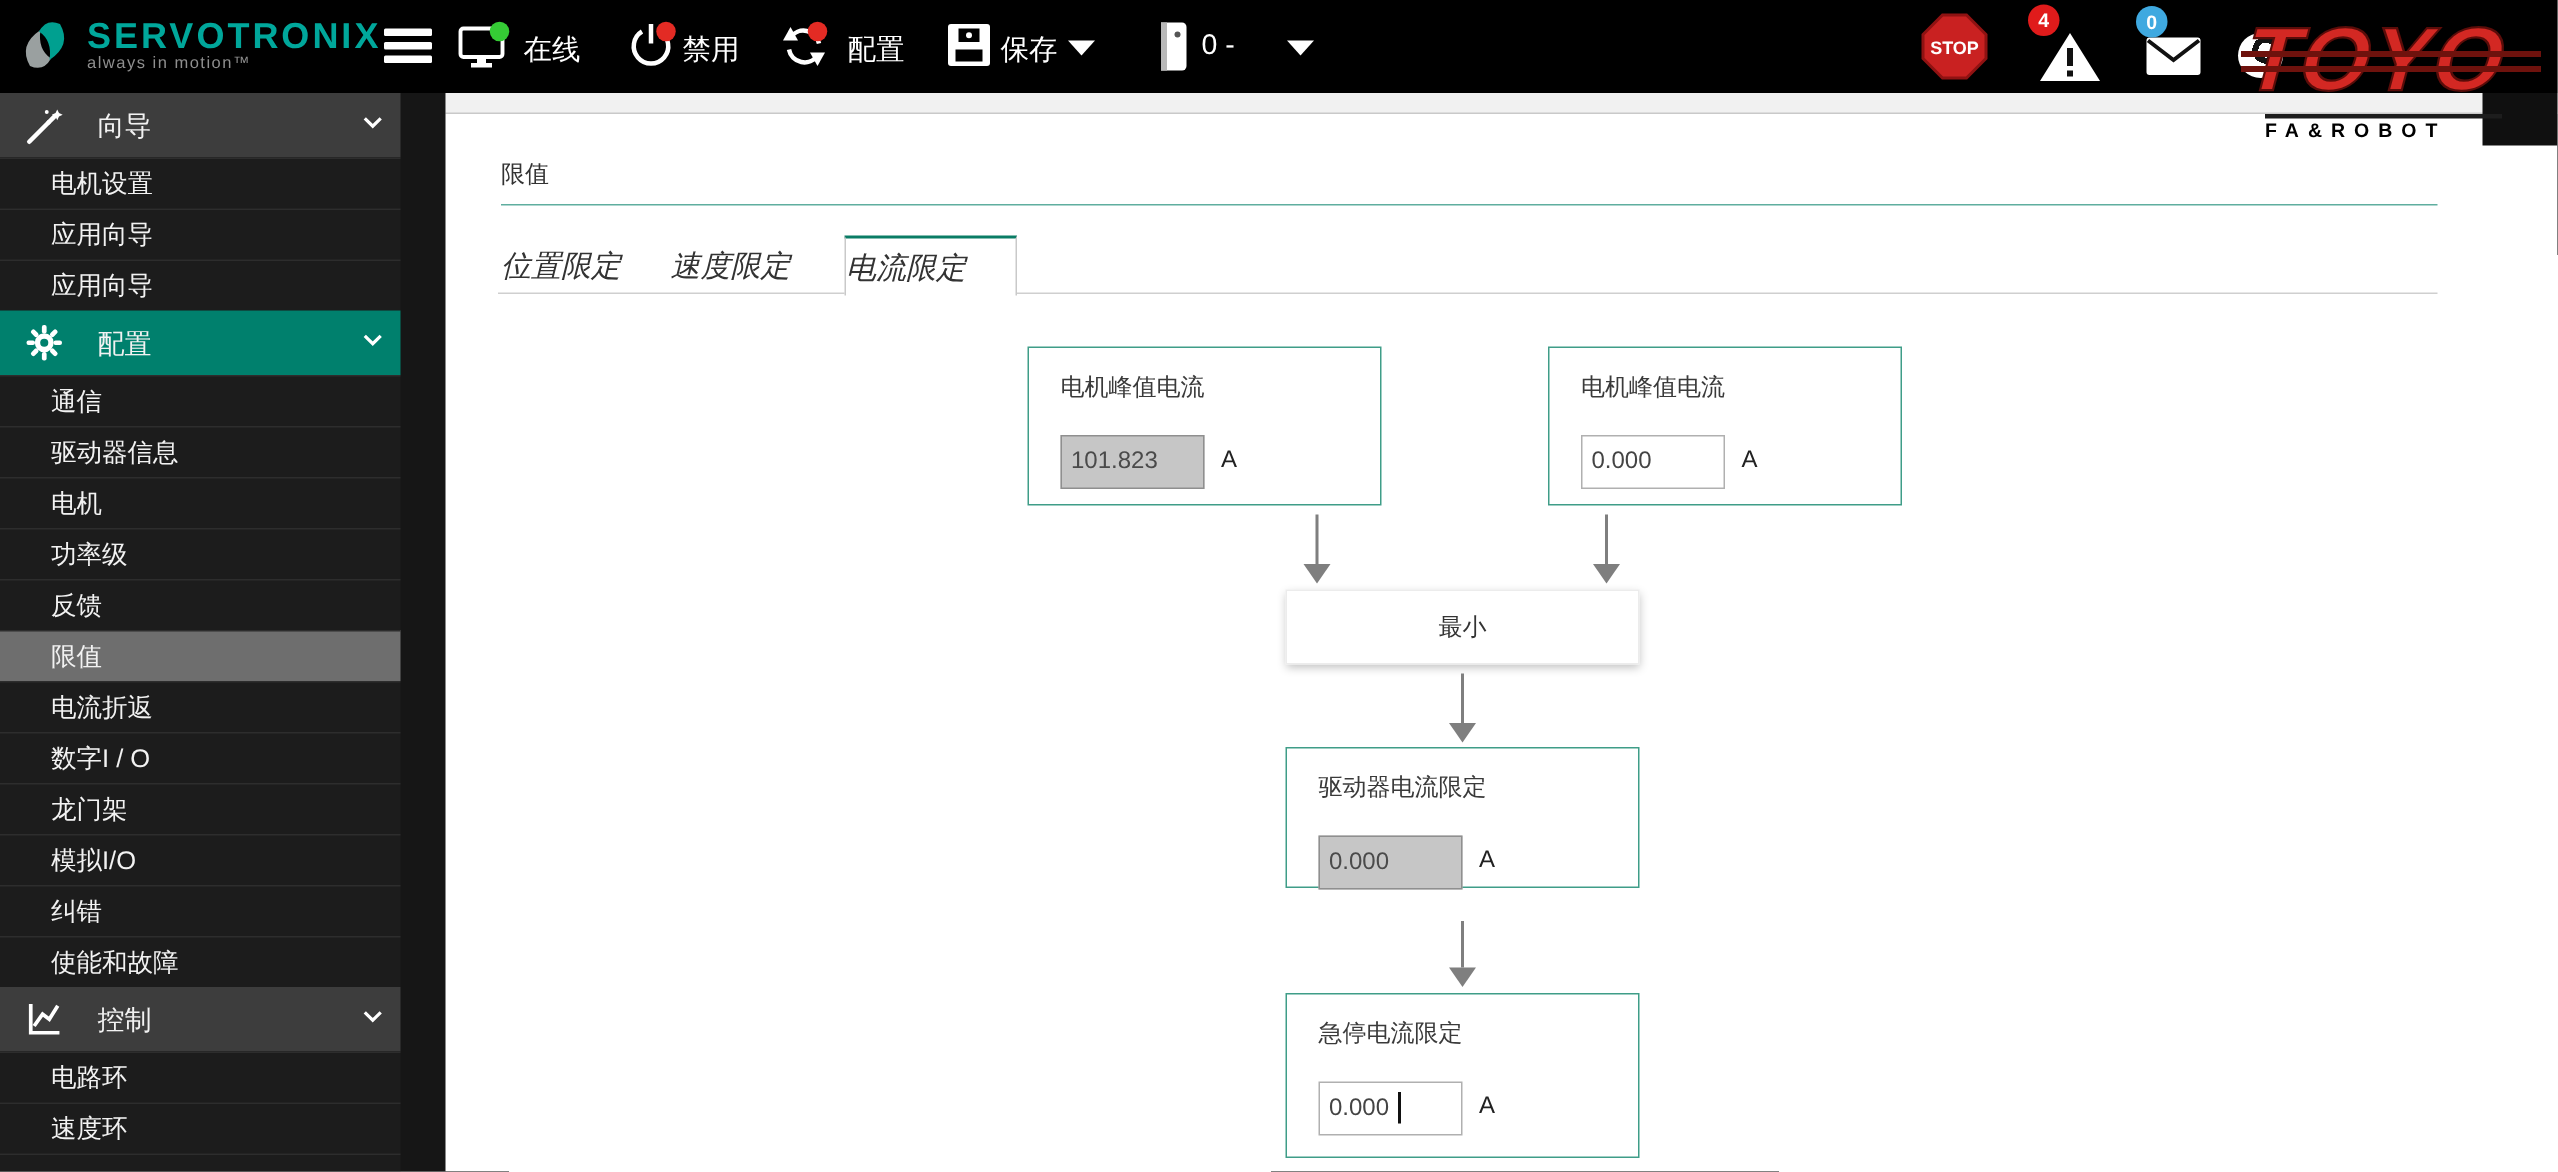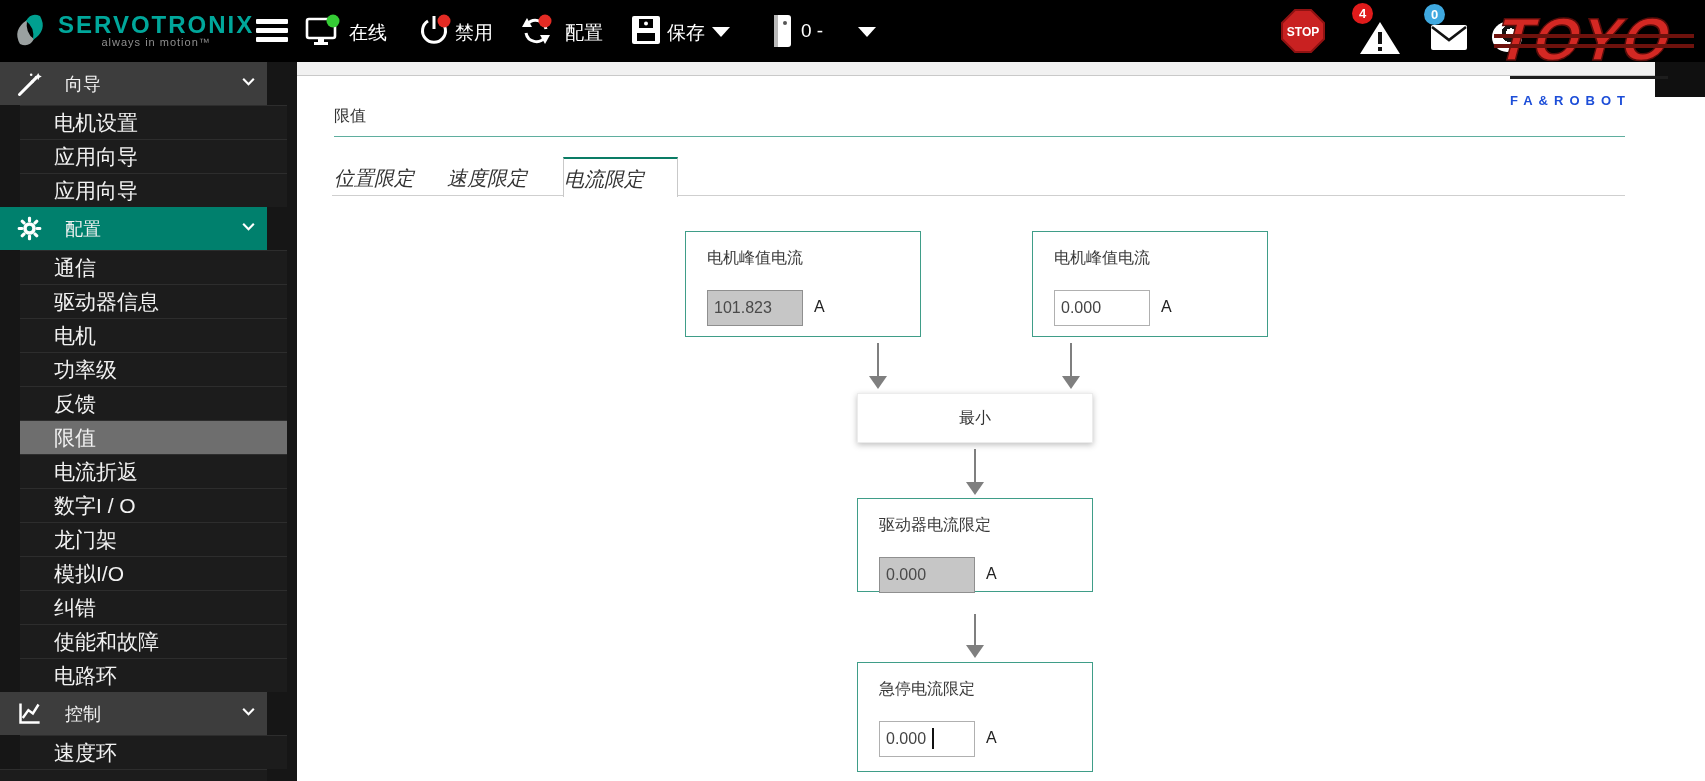--- a/index.html
+++ b/index.html
@@ -6,45 +6,45 @@
   html,body { background:#000; }
   body { font-family:"Liberation Sans","DejaVu Sans",sans-serif; }
   .page { position:relative; width:1705px; height:781px; background:#fff; overflow:hidden; }
 
   
   .topbar { position:absolute; left:0; top:0; width:1705px; height:62px; background:#000; z-index:5; }
   .topstrip { position:absolute; left:297px; top:62px; right:0; height:14px; background:#f1f1f1; border-bottom:1px solid #c9c9c9; z-index:2; }
   .brand { position:absolute; left:8px; top:6px; display:flex; align-items:center; }
   .brand-text { margin-left:6px; }
   .brand-name { color:#00a79b; font-size:24px; font-weight:600; letter-spacing:2px; line-height:26px; }
-  .brand-tag { color:#8f8f8f; font-size:11px; letter-spacing:1px; text-align:center; margin-top:-2px; }
+  .brand-tag { color:#8f8f8f; font-size:11px; letter-spacing:1px; text-align:left; margin-top:-2px; }
   .hamburger { position:absolute; left:256px; top:19px; width:32px; height:24px; cursor:pointer; }
   .hamburger div { height:4.5px; background:#fff; margin-bottom:4.5px; border-radius:1px; }
   .tb-label { position:absolute; top:20px; color:#fff; font-size:19px; }
   .tb-icon { position:absolute; top:14px; }
   .tri-down { width:0; height:0; border-left:9px solid transparent; border-right:9px solid transparent; border-top:10px solid #fff; position:absolute; top:27px; }
   .badge { position:absolute; width:21px; height:21px; border-radius:50%; color:#fff; font-size:13px; font-weight:bold; text-align:center; line-height:21px; z-index:6; }
   .badge.red { background:#e01b1b; }
   .badge.blue { background:#3fa9e0; }
   .round-logo { position:absolute; left:1492px; top:22px; width:30px; height:30px; border-radius:50%;
     background:radial-gradient(circle at 62% 38%, #fff 0 5px, #141414 5px 9px, #fff 9px); z-index:5; }
 
   
   .toyo { position:absolute; left:1498px; top:10px; width:205px; height:90px; z-index:7; }
   .toyo-text { font-size:60px; font-weight:bold; color:#d32823; transform:skewX(-15deg);
     -webkit-text-stroke:1.5px #5a0c09; line-height:60px; letter-spacing:1px; }
   .toyo-stripe { position:absolute; left:-4px; width:200px; height:4px; background:#6e120d; }
   .toyo-sub { position:absolute; left:12px; top:66px; width:158px; border-top:3px solid #1d1d1d;
-    padding-top:14px; font-size:13px; font-weight:bold; letter-spacing:6px; color:#1d4ed8; }
+    padding-top:0; font-size:13px; font-weight:bold; letter-spacing:6px; color:#000000; }
   .toyo-slab { position:absolute; left:1655px; top:62px; width:50px; height:35px; background:#101010; z-index:3; }
 
   
   .sidebar { position:absolute; left:0; top:62px; bottom:0; width:297px; background:#161616; z-index:4; }
   .srow { width:267px; display:flex; align-items:center; color:#f2f2f2; cursor:pointer; position:relative; }
-  .srow.item { height:34px; background:#1c1c1c; border-top:1px solid #2d2d2d; font-size:21px; padding-left:34px;margin-left:20px; }
+  .srow.item { height:34px; background:#1c1c1c; border-top:1px solid #2d2d2d; font-size:17px; padding-left:34px; }
   .srow.item.selected { background:#6e6e6e; }
   .srow.header { height:43px; background:#3d3d3d; font-size:18px; }
   .srow.header.teal { background:#00806d; }
   .sicon { position:absolute; left:16px; top:50%; transform:translateY(-50%); width:28px; height:28px; }
   .slbl { white-space:nowrap; }
   .srow.header .slbl { margin-left:65px; }
   .schev { position:absolute; right:10px; top:50%; transform:translateY(-50%); }
   .srow.stub { height:12px; background:#1c1c1c; border-top:1px solid #2d2d2d; }
 
   
@@ -242,32 +242,32 @@
         </div>
         <div class="srow item">
           <span class="slbl">模拟I/O</span>
         </div>
         <div class="srow item">
           <span class="slbl">纠错</span>
         </div>
         <div class="srow item">
           <span class="slbl">使能和故障</span>
         </div>
-        <div class="srow item">
-          <span class="slbl">电路环</span>
-        </div>
         <div class="srow header gray">
           <span class="sicon"><svg width="27" height="27" viewBox="0 0 24 24" fill="none" stroke="#fff" stroke-width="2.2">
               <path d="M4 3 v17 h17"></path>
               <path d="M6 16 l5-7 4 3 5-8"></path>
             </svg></span>
           <span class="slbl">控制</span>
           <span class="schev"><svg width="17" height="17" viewBox="0 0 16 16" fill="none" stroke="#fff" stroke-width="2">
               <path d="M3 5.5 L8 10.5 L13 5.5"></path>
             </svg></span>
+        </div>
+        <div class="srow item">
+          <span class="slbl">电路环</span>
         </div>
         <div class="srow item">
           <span class="slbl">速度环</span>
         </div>
       </div>
     <div class="srow stub"></div>
   </div>
 
   <div class="page-title">限值</div>
   <div class="title-rule"></div>

